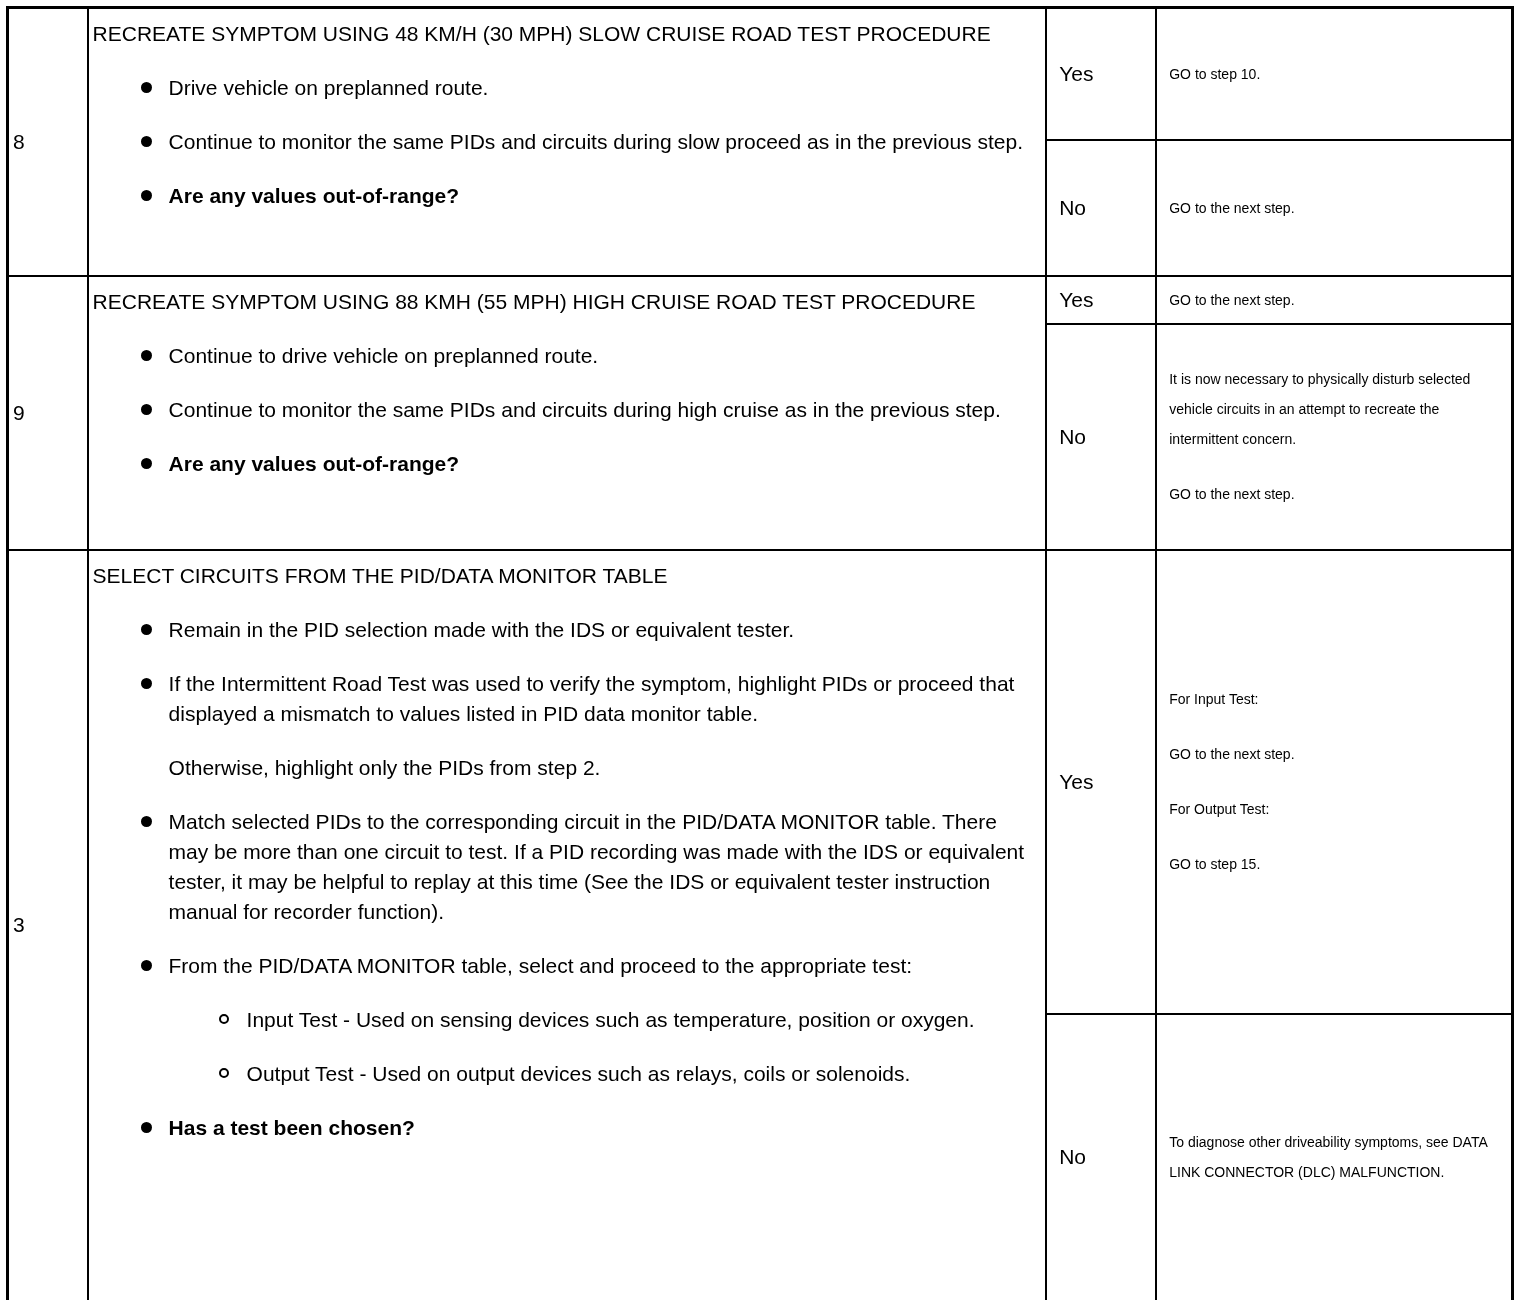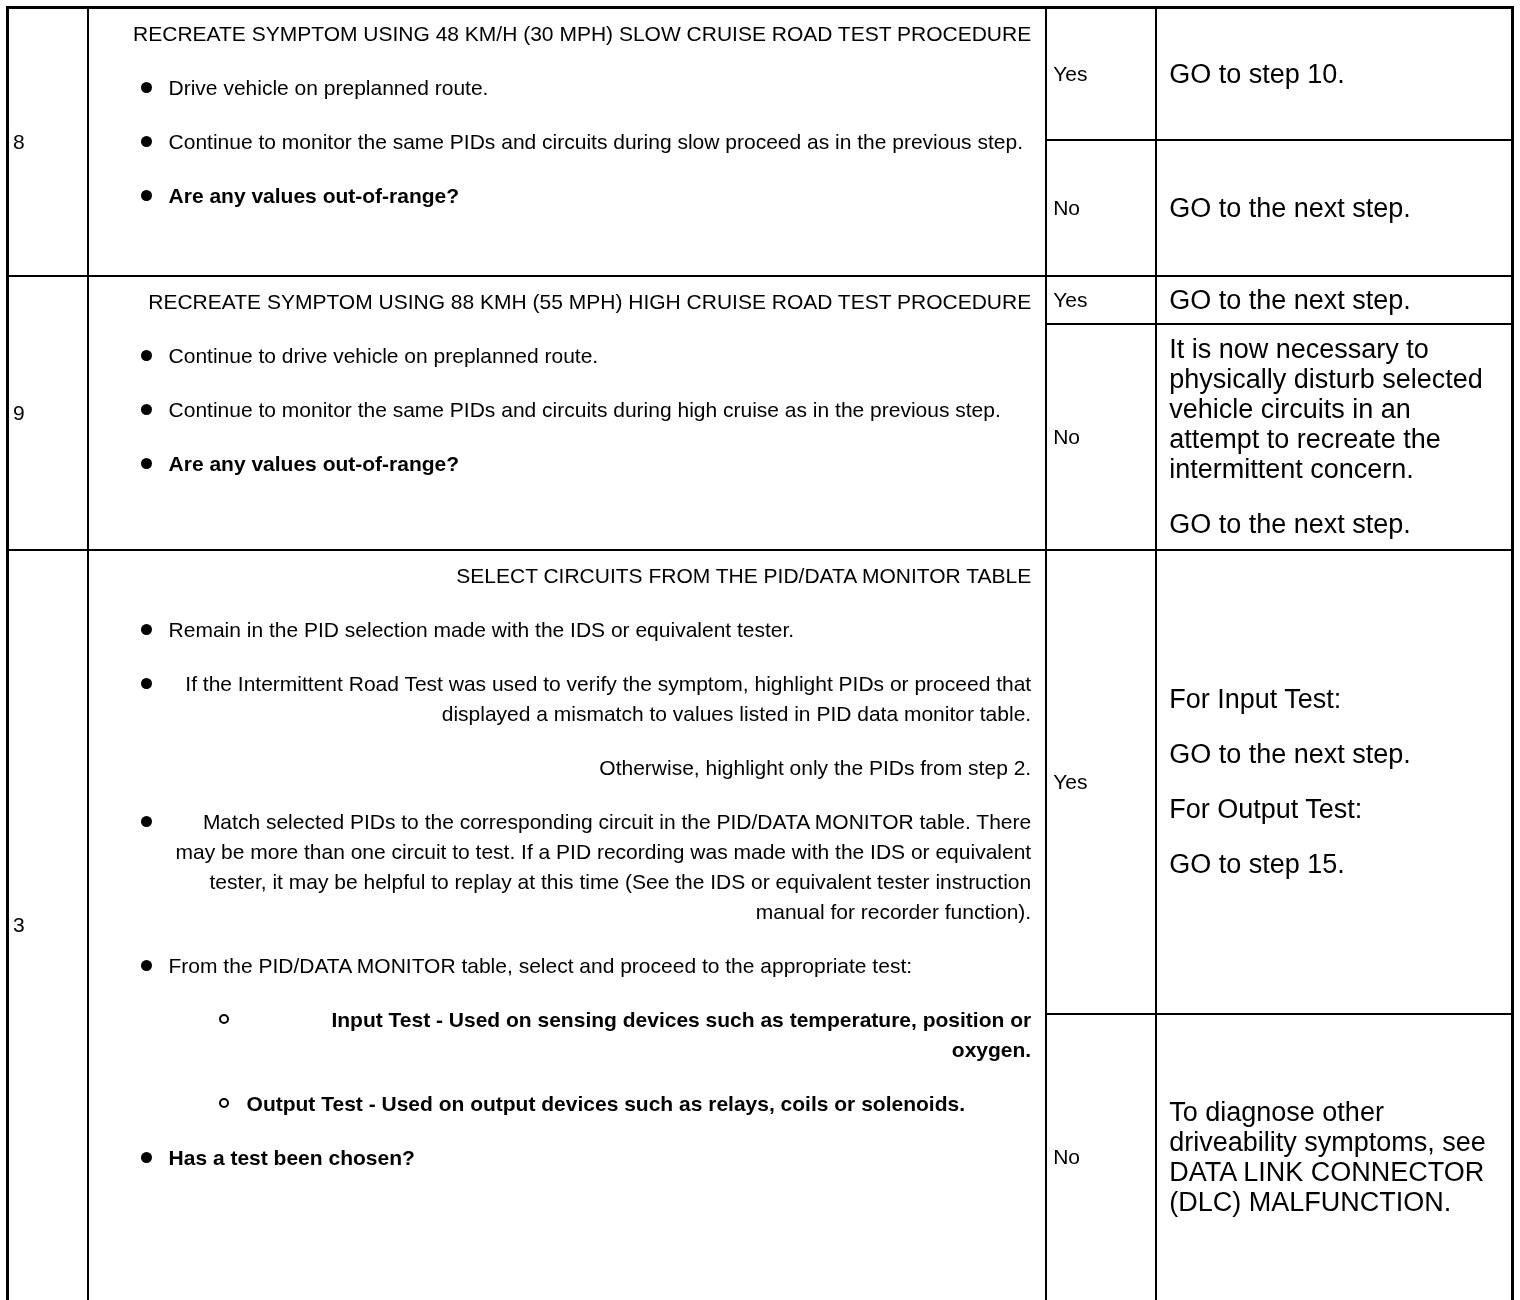--- a/index.html
+++ b/index.html
@@ -29,31 +29,30 @@
   }
   .step-cell {
     vertical-align: middle;
     padding: 2px 4px;
     font-size: 21px;
   }
   .proc-cell {
     padding: 10px 14px 12px 4px;
     font-size: 21px;
     line-height: 30px;
-    text-align: right;
   }
   .ans-cell {
     vertical-align: middle;
-    padding: 4px 6px;
+    padding: 4px 12px;
     font-size: 21px;
   }
   .act-cell {
     vertical-align: middle;
     padding: 8px 12px;
-    font-size: 27px;
+    font-size: 14px;
     line-height: 30px;
   }
   .title { margin: 0; }
   .bullet {
     display: flex;
     margin: 24px 0 0 48px;
   }
   .bullet .marker {
     width: 28px;
     flex: none;
@@ -67,21 +66,21 @@
     background: #000;
   }
   .ring {
     display: block;
     width: 10px;
     height: 10px;
     border-radius: 50%;
     border: 2.5px solid #000;
     background: transparent;
   }
-  .bullet.sub { margin-left: 126px; font-weight: bold; }
+  .bullet.sub { margin-left: 126px; }
   .note { margin: 24px 0 15px 76px; }
   .q { font-weight: bold; }
   .act-line { margin: 0; }
   .act-line + .act-line { margin-top: 25px; }
 </style>
 </head>
 <body>
 
 <div class="page">
   <table class="diag">

